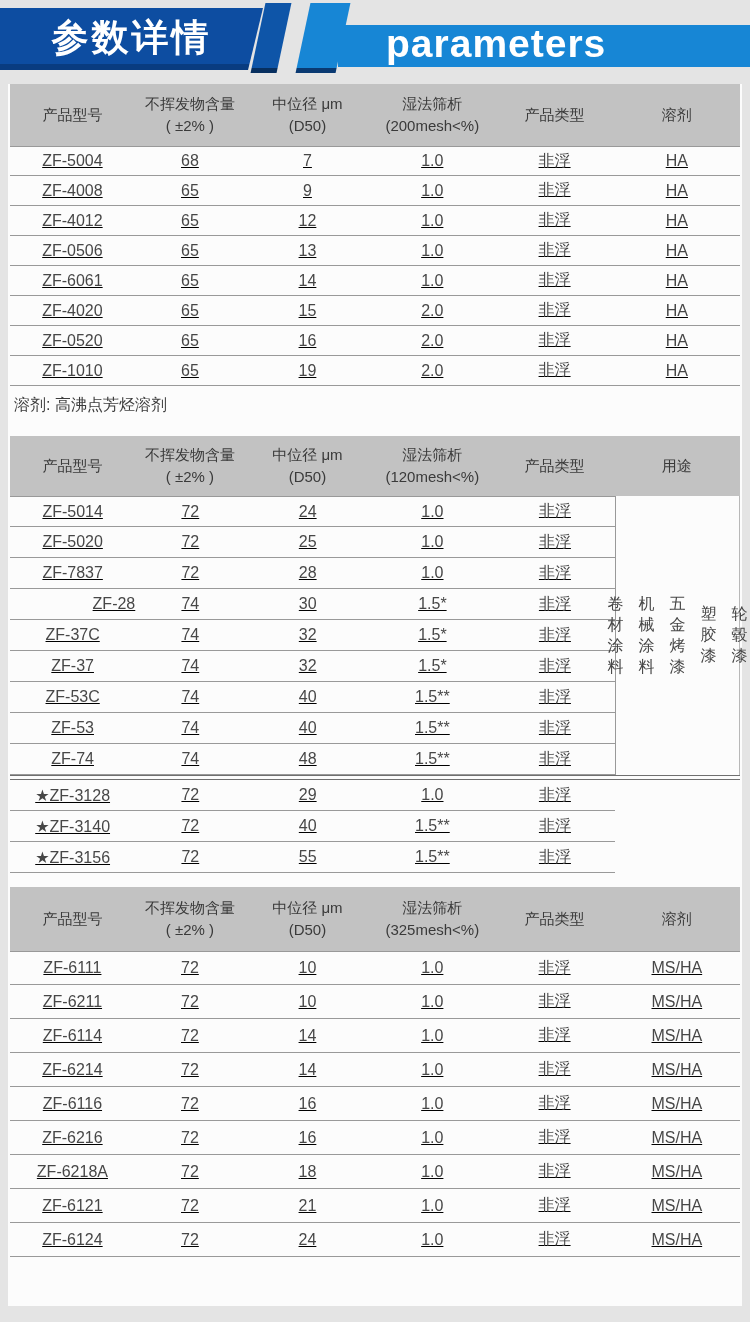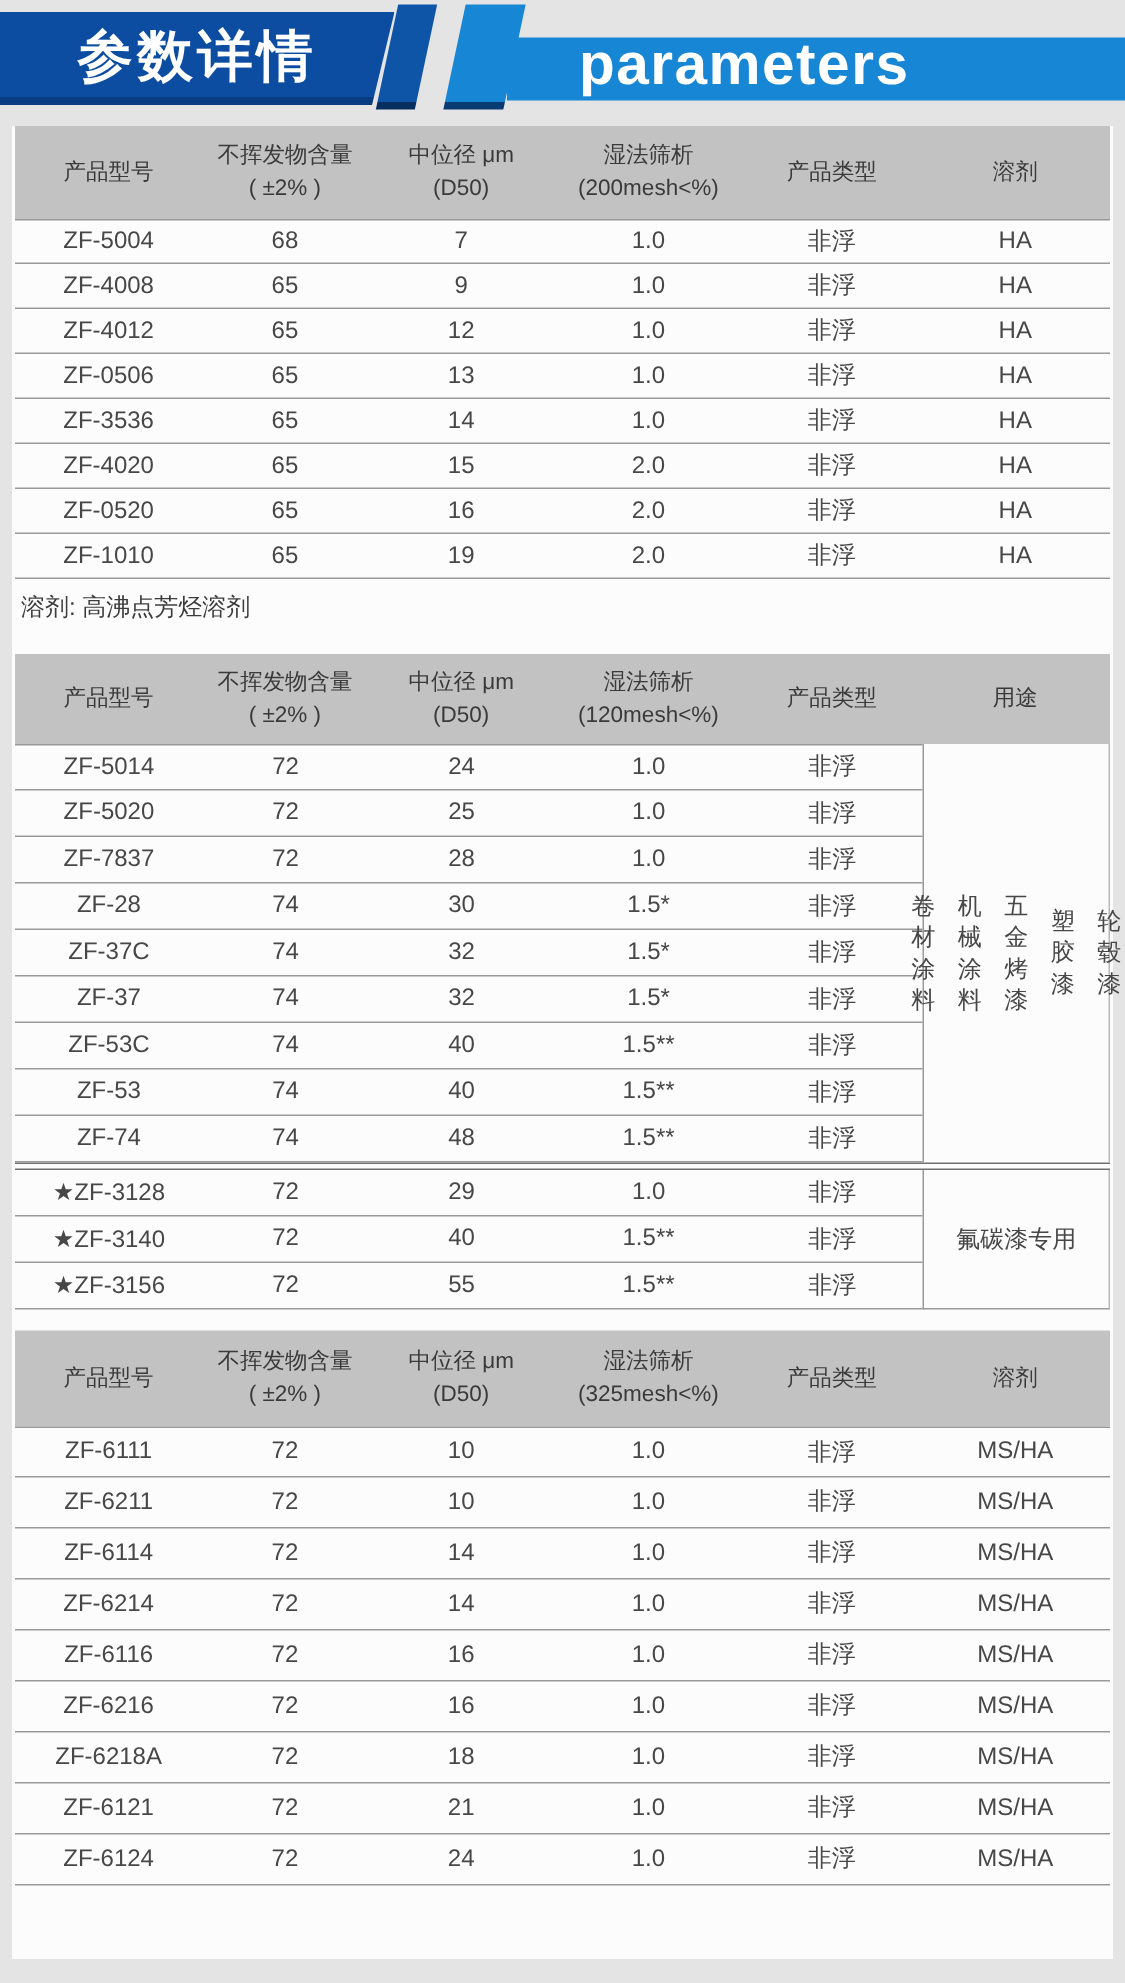--- a/index.html
+++ b/index.html
@@ -32,21 +32,21 @@
   .card { margin:0 8px; background:#fcfcfc; padding:0 2px 10px; min-height:1222px; box-sizing:border-box; }
   section { margin:0; }
   .sect2, .sect3 { margin-top:14px; }
 
   .thead { display:flex; align-items:center; background:var(--header-gray); }
   .thead.h1 { height:62px; }
   .thead.h2 { height:60px; }
   .thead.h3 { height:64px; }
   .hcell { text-align:center; font-size:15px; color:#3a3a3a; line-height:1.5; box-sizing:border-box; }
 
-  .trow { display:flex; align-items:center; border-bottom:1px solid var(--line); box-sizing:border-box; }
+  .trow { display:flex; align-items:center; border-bottom:1px solid var(--line); box-sizing:border-box;text-decoration:underline; }
   .tbody > .trow:first-child,
   .tgroups .tgroup:first-child .trow:first-child { border-top:1px solid var(--line); }
   .tcell { text-align:center; font-size:16px; color:var(--text); box-sizing:border-box; }
 
   .tgroup { display:flex; }
   .tgroup-main { width:82.9%; }
   .usage-cell {
     width:17.1%; box-sizing:border-box;
     border-left:1px solid var(--line); border-right:1px solid #b8b8b8;
     display:flex; flex-direction:row; justify-content:center; align-items:center; gap:15px;
@@ -124,21 +124,21 @@
         </div>
         <div class="trow" style="height: 30px;">
           <div class="tcell" style="width: 17.1%;">ZF-0506</div>
           <div class="tcell" style="width: 15.1%;">65</div>
           <div class="tcell" style="width: 17.1%;">13</div>
           <div class="tcell" style="width: 17.1%;">1.0</div>
           <div class="tcell" style="width: 16.4%;">非浮</div>
           <div class="tcell" style="width: 17.1%;">HA</div>
         </div>
         <div class="trow" style="height: 30px;">
-          <div class="tcell" style="width: 17.1%;">ZF-3536</div>
+          <div class="tcell" style="width: 17.1%;">ZF-6061</div>
           <div class="tcell" style="width: 15.1%;">65</div>
           <div class="tcell" style="width: 17.1%;">14</div>
           <div class="tcell" style="width: 17.1%;">1.0</div>
           <div class="tcell" style="width: 16.4%;">非浮</div>
           <div class="tcell" style="width: 17.1%;">HA</div>
         </div>
         <div class="trow" style="height: 30px;">
           <div class="tcell" style="width: 17.1%;">ZF-4020</div>
           <div class="tcell" style="width: 15.1%;">65</div>
           <div class="tcell" style="width: 17.1%;">15</div>
@@ -208,21 +208,21 @@
               <div class="tcell" style="width: 19.9%;">非浮</div>
             </div>
             <div class="trow" style="height: 31px;">
               <div class="tcell" style="width: 20.7%;">ZF-7837</div>
               <div class="tcell" style="width: 18.2%;">72</div>
               <div class="tcell" style="width: 20.6%;">28</div>
               <div class="tcell" style="width: 20.6%;">1.0</div>
               <div class="tcell" style="width: 19.9%;">非浮</div>
             </div>
             <div class="trow" style="height: 31px;">
-              <div class="tcell" style="width: 20.7%;">ZF-28</div>
+              <div class="tcell" style="width: 20.7%; text-align: right;">ZF-28</div>
               <div class="tcell" style="width: 18.2%;">74</div>
               <div class="tcell" style="width: 20.6%;">30</div>
               <div class="tcell" style="width: 20.6%;">1.5*</div>
               <div class="tcell" style="width: 19.9%;">非浮</div>
             </div>
             <div class="trow" style="height: 31px;">
               <div class="tcell" style="width: 20.7%;">ZF-37C</div>
               <div class="tcell" style="width: 18.2%;">74</div>
               <div class="tcell" style="width: 20.6%;">32</div>
               <div class="tcell" style="width: 20.6%;">1.5*</div>
@@ -283,23 +283,20 @@
               <div class="tcell" style="width: 19.9%;">非浮</div>
             </div>
             <div class="trow" style="height: 31px;">
               <div class="tcell" style="width: 20.7%;">★ZF-3156</div>
               <div class="tcell" style="width: 18.2%;">72</div>
               <div class="tcell" style="width: 20.6%;">55</div>
               <div class="tcell" style="width: 20.6%;">1.5**</div>
               <div class="tcell" style="width: 19.9%;">非浮</div>
             </div>
           </div>
-          <div class="usage-cell">
-            <div class="usage-item">氟碳漆专用</div>
-          </div>
         </div>
       </div>
   </section>
 
   <section class="sect3">
     <div class="thead h3">
         <div class="hcell" style="width: 17.1%;">
           <div>产品型号</div>
         </div>
         <div class="hcell" style="width: 15.1%;">

